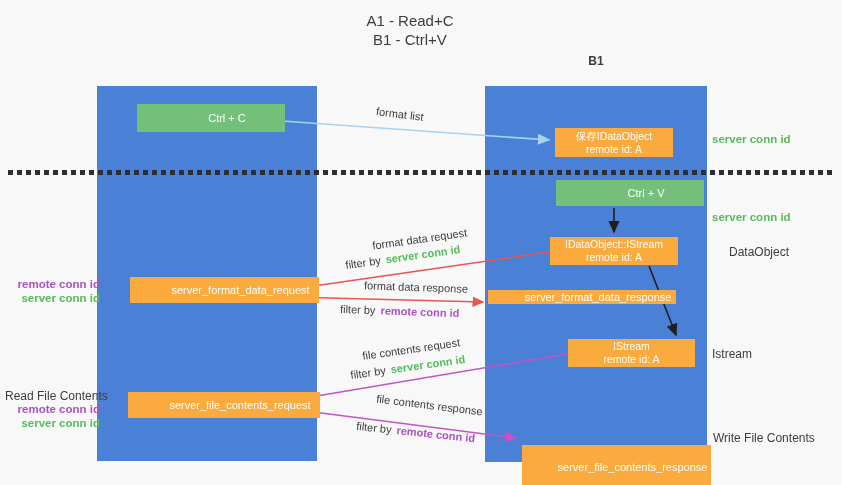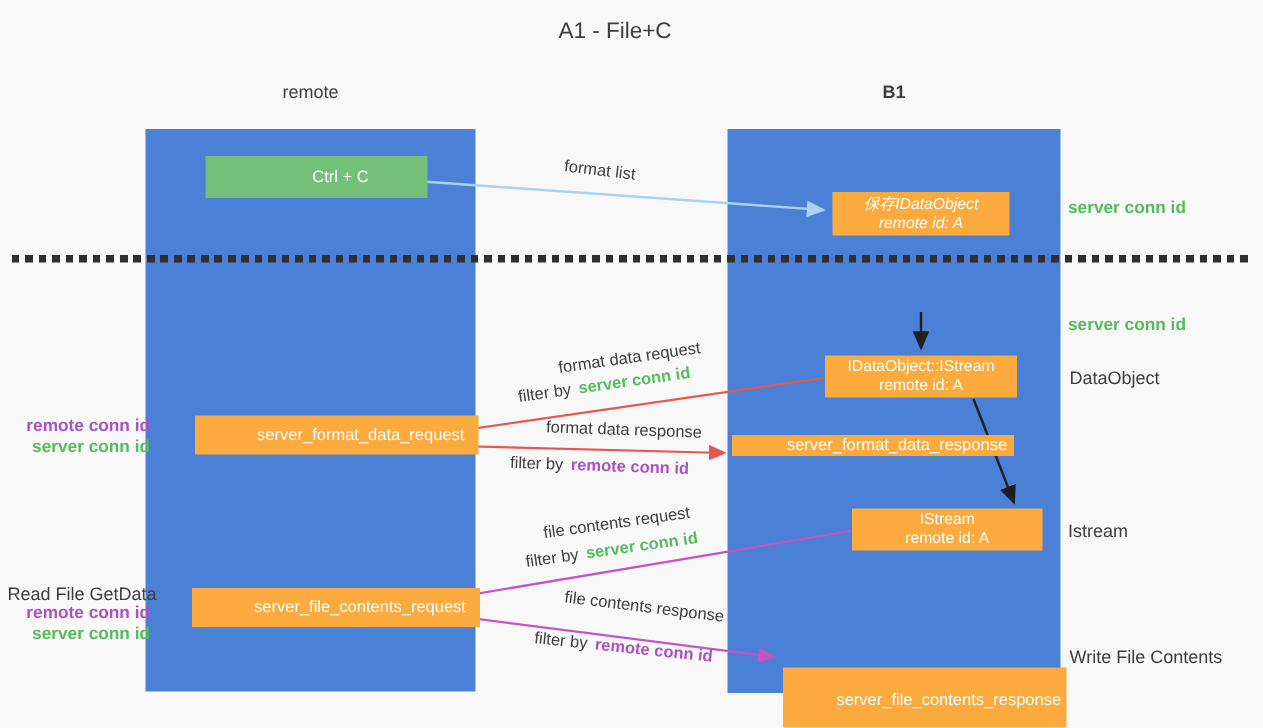--- a/index.html
+++ b/index.html
@@ -30,25 +30,25 @@
   .alabel{position:absolute;font-size:11px;color:var(--text_dark,#3d3d3d);white-space:nowrap;z-index:5;}
   .alabel .green-t,.alabel .purple{font-weight:bold;margin-left:2px;}
   .alabel .purple{font-weight:bold;}
 </style>
 </head>
 <body>
 
 <div class="canvas">
 
   <div class="title">
-    <div>A1 - File+C</div>
+    <div>A1 - Read+C</div>
+    <div>B1 - Ctrl+V</div>
   </div>
 
   <div class="lane-header" style="left:97px;top:54px;width:220px;">
-    <div>remote</div>
   </div>
   <div class="lane-header" style="left:485px;top:54px;width:222px;font-weight:bold;">
     <div>B1</div>
   </div>
 
   <div class="lane" style="left:97px;top:86px;width:220px;height:375px;"></div>
   <div class="lane" style="left:485px;top:86px;width:222px;height:376px;"></div>
 
   <div class="dotted"></div>
 
@@ -72,23 +72,26 @@
     <line x1="549" y1="252" x2="293" y2="289" stroke="#e8564f" stroke-width="1.5" marker-end="url(#m-red)"></line>
     <line x1="289" y1="297" x2="483" y2="302" stroke="#e8564f" stroke-width="1.5" marker-end="url(#m-red)"></line>
     <line x1="649" y1="266" x2="676" y2="335" stroke="#1f1f1f" stroke-width="1.6" marker-end="url(#m-black)"></line>
     <line x1="567" y1="354" x2="293" y2="400" stroke="#c653c6" stroke-width="1.5" marker-end="url(#m-mag)"></line>
     <line x1="290" y1="409" x2="516" y2="438" stroke="#c653c6" stroke-width="1.5" marker-end="url(#m-mag)"></line>
   </svg>
 
   <div class="node green single" style="left:137px;top:104px;width:116px;height:28px;">
     <span>Ctrl + C</span>
   </div>
-  <div class="node orange" style="left:555px;top:128px;width:118px;height:29px;font-style:italic;">
+  <div class="node orange" style="left:555px;top:128px;width:118px;height:29px;">
     <div class="l1">保存IDataObject</div>
     <div class="l2">remote id: A</div>
+  </div>
+  <div class="node green single" style="left:556px;top:180px;width:116px;height:26px;">
+    <span>Ctrl + V</span>
   </div>
   <div class="node orange" style="left:550px;top:237px;width:128px;height:28px;">
     <div class="l1">IDataObject::IStream</div>
     <div class="l2">remote id: A</div>
   </div>
   <div class="node orange single" style="left:130px;top:277px;width:157px;height:26px;">
     <span>server_format_data_request</span>
   </div>
   <div class="node orange single" style="left:488px;top:290px;width:156px;height:14px;">
     <span>server_format_data_response</span>
@@ -99,29 +102,29 @@
   </div>
   <div class="node orange single" style="left:128px;top:392px;width:160px;height:26px;">
     <span>server_file_contents_request</span>
   </div>
   <div class="node orange single" style="left:522px;top:426px;width:157px;height:44px;margin-top:19px;">
     <span>server_file_contents_response</span>
   </div>
 
   <div class="side green-t" style="left:712px;top:133px;font-size:11.5px;">server conn id</div>
   <div class="side green-t" style="left:712px;top:211px;font-size:11.5px;">server conn id</div>
-  <div class="side plain" style="left:713px;top:245px;">DataObject</div>
+  <div class="side plain" style="left:729px;top:245px;">DataObject</div>
   <div class="side plain" style="left:712px;top:347px;">Istream</div>
   <div class="side plain" style="left:713px;top:431px;">Write File Contents</div>
 
   <div class="conn-pair" style="left:4px;top:278px;">
     <div class="purple">remote conn id</div>
     <div class="green-t">server conn id</div>
   </div>
-  <div class="side plain" style="left:5px;top:389px;">Read File GetData</div>
+  <div class="side plain" style="left:5px;top:389px;">Read File Contents</div>
   <div class="conn-pair" style="left:4px;top:403px;">
     <div class="purple">remote conn id</div>
     <div class="green-t">server conn id</div>
   </div>
 
   <div class="alabel" style="left:376px;top:108px;transform:rotate(7deg);">format list</div>
 
   <div class="alabel" style="left:372px;top:233px;transform:rotate(-8deg);">format data request</div>
   <div class="alabel" style="left:345px;top:251px;transform:rotate(-8deg);">
     <span>filter by</span> <span class="green-t">server conn id</span>

